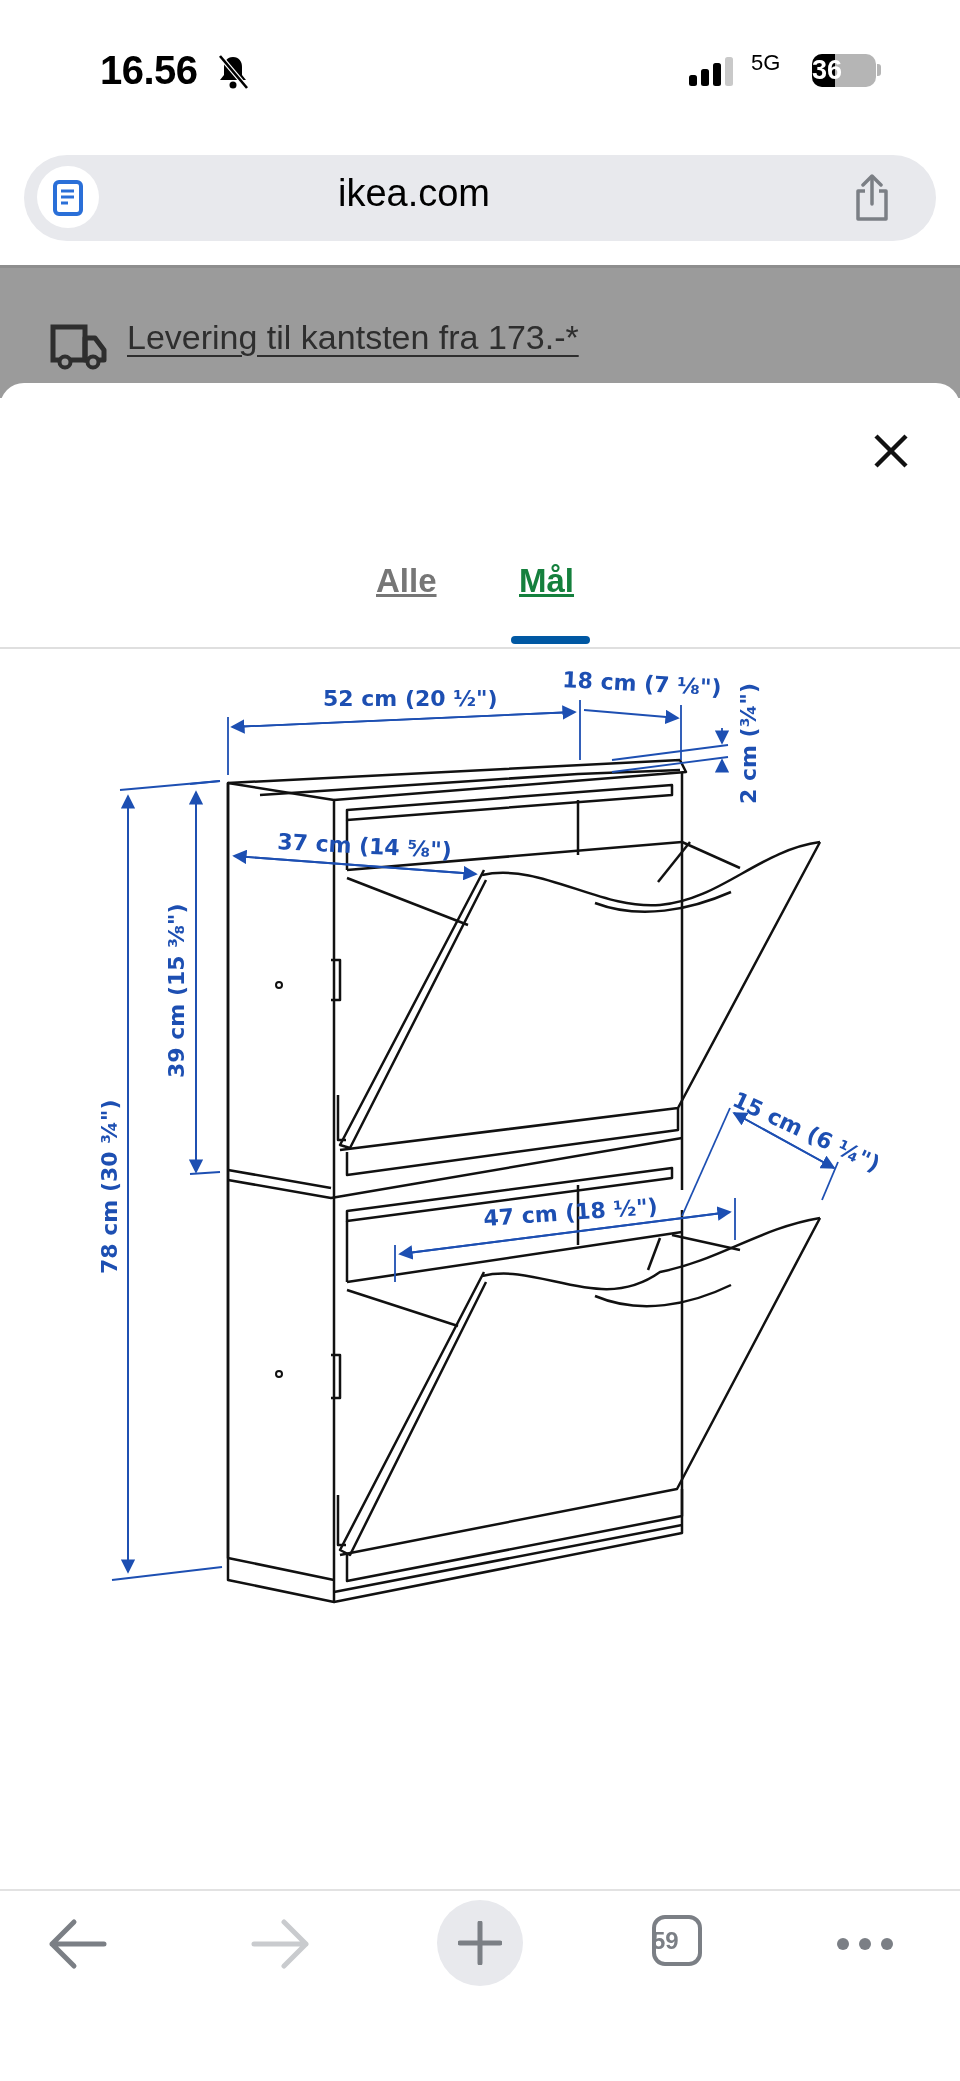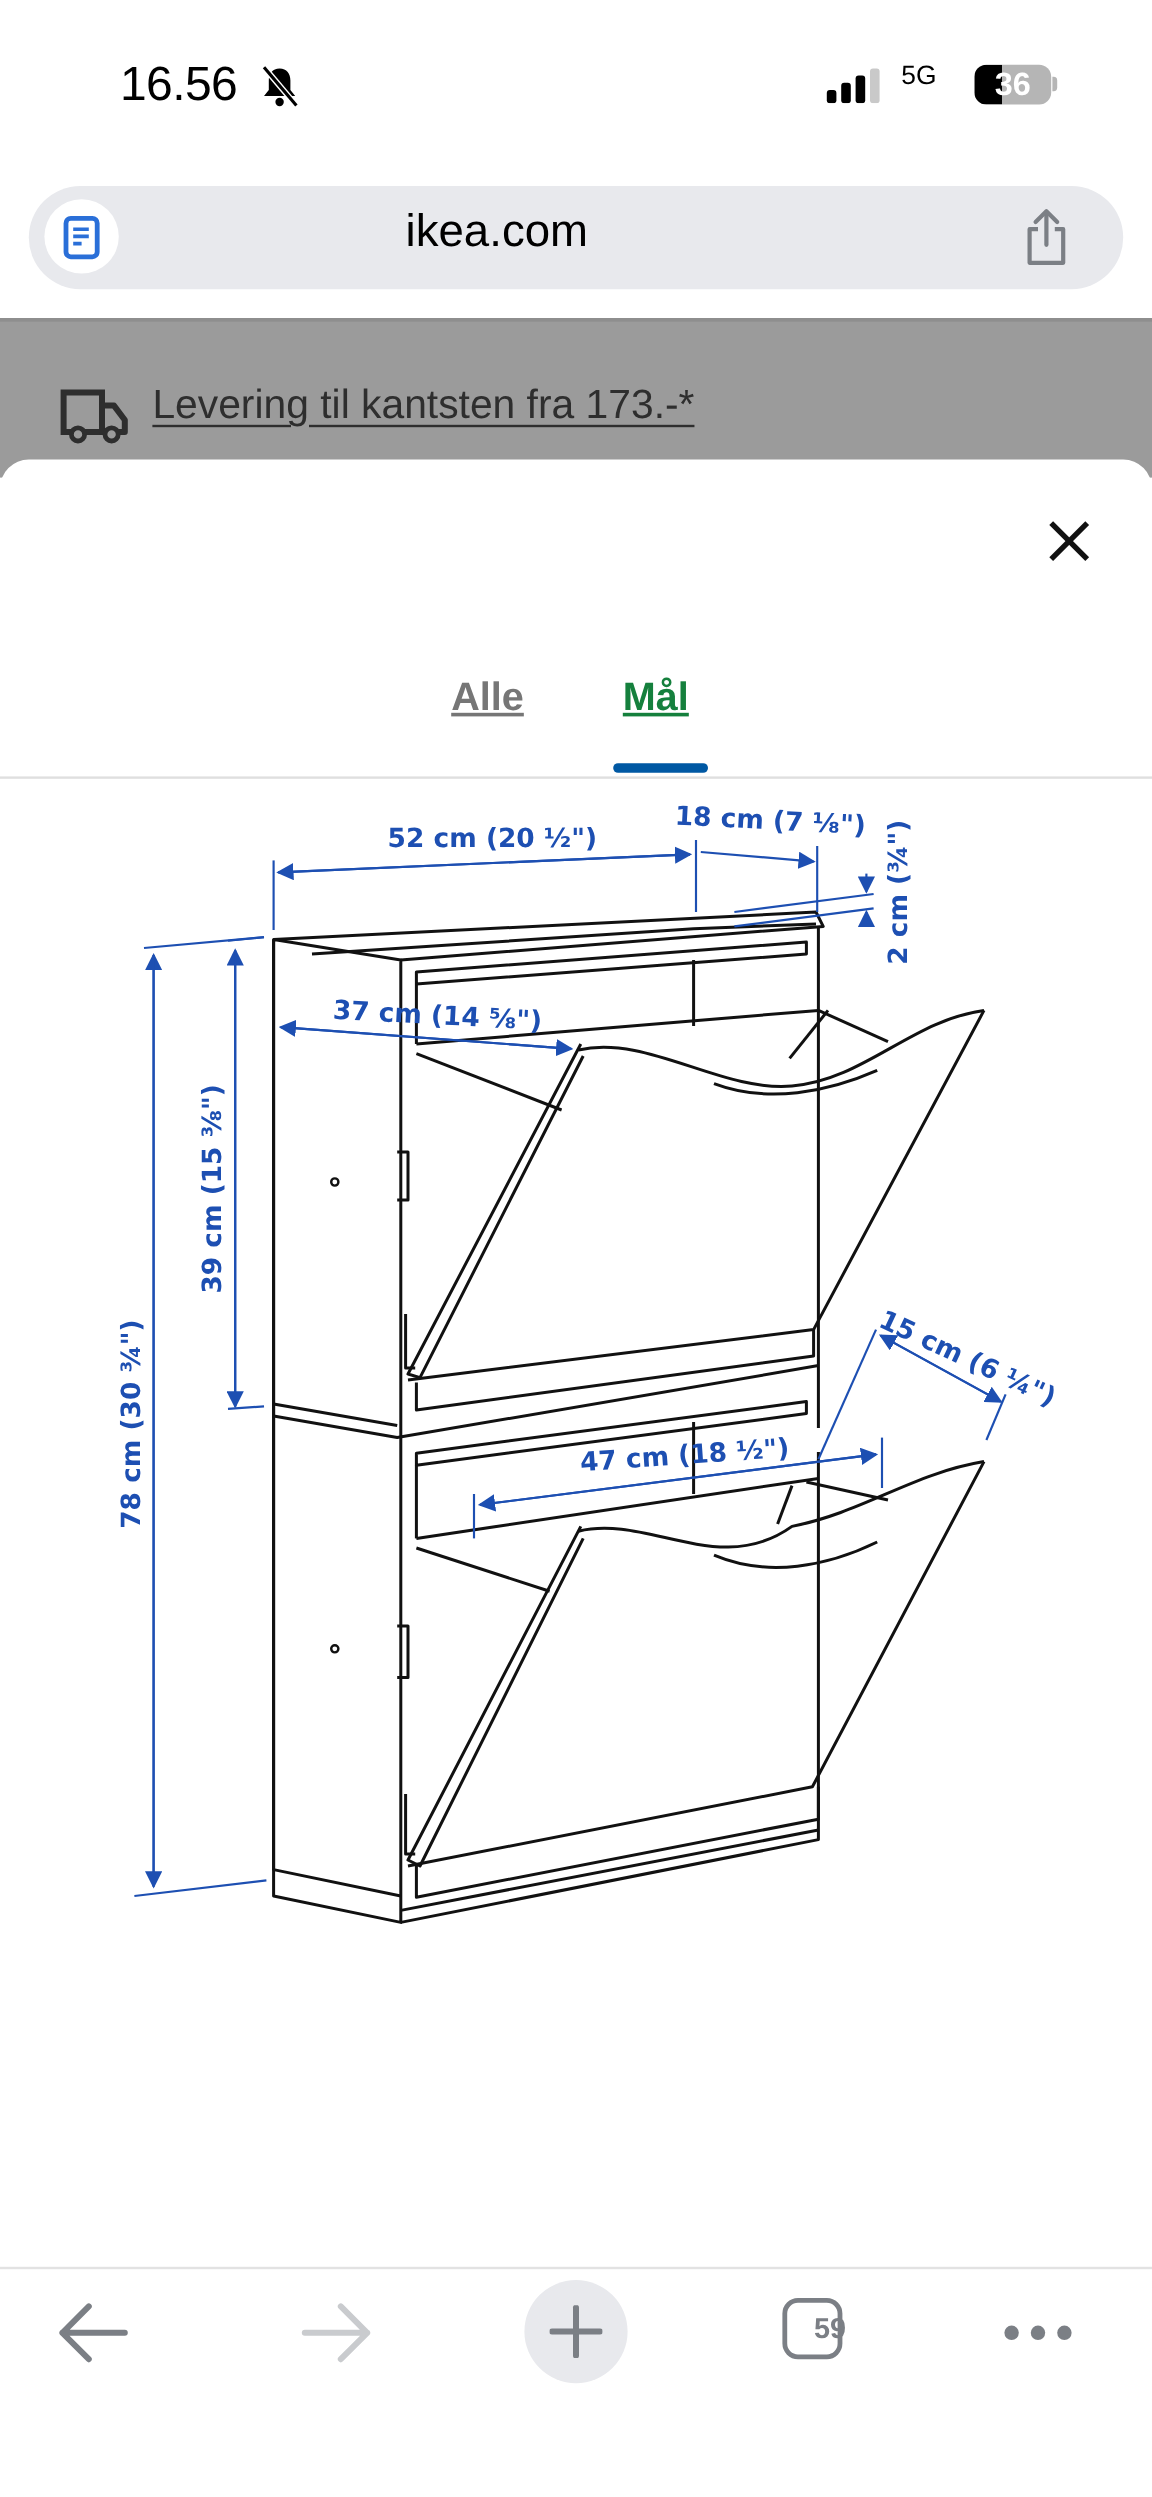--- a/index.html
+++ b/index.html
@@ -1,25 +1,25 @@
 <!DOCTYPE html>
 <html><head>
 <meta charset="utf-8">
 <style>
   html, body { margin:0; padding:0; }
   body { width:960px; height:2081px; position:relative; overflow:hidden; background:#ffffff; font-family:"Liberation Sans", sans-serif; }
   .abs { position:absolute; }
   
-  .status-time { left:100px; top:48px; font-size:40px; font-weight:normal; color:#000; letter-spacing:-0.5px; }
+  .status-time { left:100px; top:48px; font-size:40px; font-weight:bold; color:#000; letter-spacing:-0.5px; }
   .bell { left:216px; top:54px; width:34px; height:36px; }
   .signal { left:688px; top:56px; width:50px; height:30px; }
   .net { left:751px; top:50px; font-size:22px; color:#000; }
   .battery { left:812px; top:54px; width:64px; height:33px; border-radius:10px; overflow:hidden; background:#b5b5b5; }
   .battery .fill { position:absolute; left:0; top:0; bottom:0; width:36%; background:#000; }
-  .battery .lvl { position:absolute; left:0; right:0; top:0; text-align:center; font-size:27px; font-weight:bold; color:#fff; line-height:33px; }
+  .battery .lvl { position:absolute; left:0; right:0; top:0; font-size:27px; font-weight:bold; color:#fff; line-height:33px; }
   .battery-tip { left:877px; top:64px; width:4px; height:12px; background:#b5b5b5; border-radius:0 3px 3px 0; }
   
   .urlbar { left:24px; top:155px; width:912px; height:86px; background:#e8e9ed; border-radius:43px; }
   .reader-btn { left:37px; top:166px; width:62px; height:62px; border-radius:31px; background:#fff; }
   .url-text { left:0; width:828px; top:172px; text-align:center; font-size:38px; color:#000; }
   .share { left:852px; top:174px; width:40px; height:48px; }
   
   .banner { left:0; top:265px; width:960px; height:130px; background:#9b9b9b; border-top:3px solid #8e8e8e; }
   .truck { left:50px; top:322px; width:58px; height:48px; }
   .banner-link { left:127px; top:318px; font-size:34px; color:#2e2e2e; text-decoration:underline; text-underline-offset:6px; text-decoration-thickness:2px; }
@@ -32,21 +32,21 @@
   .tab-ind { left:511px; top:636px; width:79px; height:8px; border-radius:4px; background:#0058a3; }
   .tab-divider { left:0; top:647px; width:960px; height:2px; background:#dfdfdf; }
   .diagram { left:0; top:650px; width:960px; height:980px; }
   .dim { fill:#1d4fb2; font-family:"DejaVu Sans", sans-serif; font-weight:bold; font-size:22px; }
   
   .bottom-divider { left:0; top:1889px; width:960px; height:2px; background:#e2e2e2; }
   .bottom-bar { left:0; top:1891px; width:960px; height:190px; background:#fff; }
   .nav-btn { top:1908px; width:80px; height:72px; cursor:pointer; }
   .plus-circle { left:437px; top:1900px; width:86px; height:86px; border-radius:43px; background:#e8e9ed; }
   .tabs-box { left:652px; top:1915px; width:50px; height:51px; border:4px solid #7b7f85; border-radius:13px; box-sizing:border-box; }
-  .tabs-count { left:652px; top:1920px; width:53px; text-align:right; font-size:24px; font-weight:bold; color:#7b7f85; line-height:42px; }
+  .tabs-count { left:652px; top:1920px; width:53px; text-align:left; font-size:24px; font-weight:bold; color:#7b7f85; line-height:42px; }
 </style>
 </head>
 <body>
 
 <div class="abs status-time">16.56</div>
 <svg class="abs bell" viewBox="0 0 34 36">
   <path d="M17 3c-6 0-9 4.5-9 10v8l-4 5h26l-4-5v-8c0-5.5-3-10-9-10z" fill="#000"></path>
   <circle cx="17" cy="31" r="3.5" fill="#000"></circle>
   <line x1="4" y1="2" x2="31" y2="34" stroke="#fff" stroke-width="5"></line>
   <line x1="4" y1="2" x2="31" y2="34" stroke="#000" stroke-width="2.6"></line>

